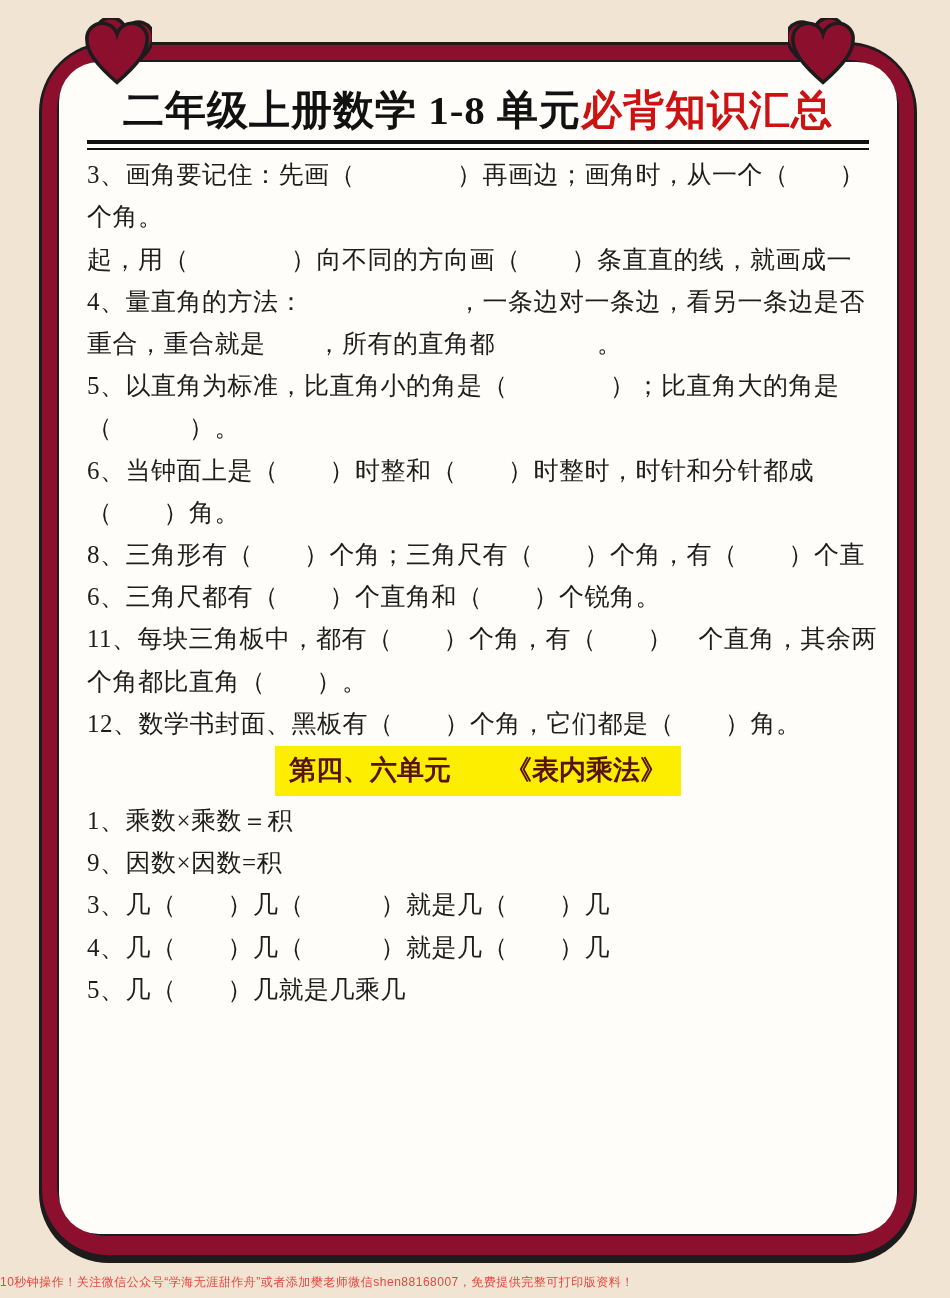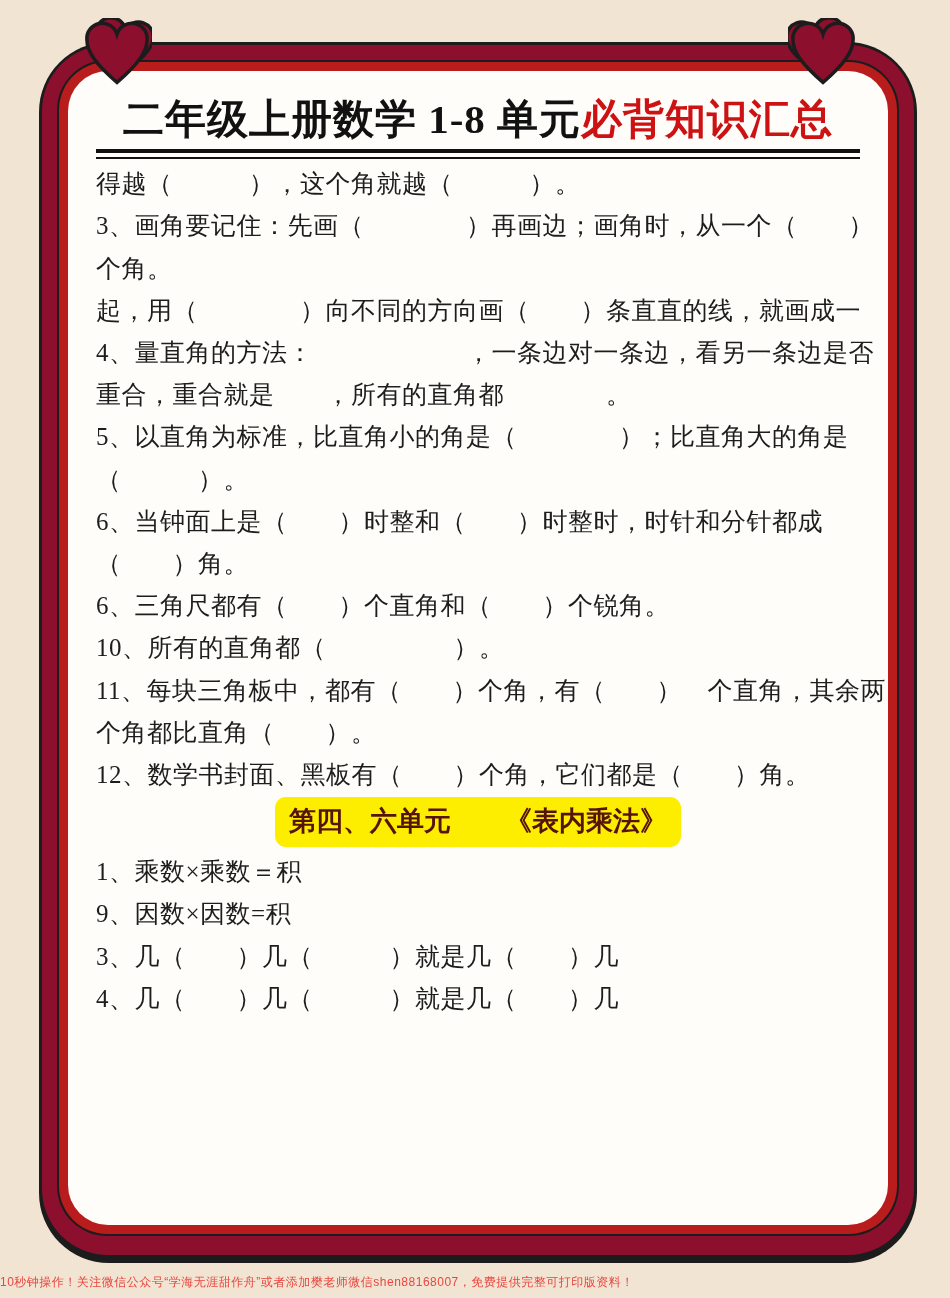--- a/index.html
+++ b/index.html
@@ -27,23 +27,22 @@
     padding: 15px 15px 19px 15px;
   }
   .f-black-inner {
     width: 100%; height: 100%;
     background: #1c1c1c;
     border-radius: 50px;
     padding: 2px;
   }
   .f-cream {
     width: 100%; height: 100%;
-    background: #b91c1c;
+    background: #8b5cf6;
     border-radius: 48px;
-    padding: 9px;
   }
   .panel {
     width: 100%; height: 100%;
     background: #fffdfa;
     border-radius: 40px;
     overflow: hidden;
     padding: 16px 28px 0 28px;
   }
 
   
@@ -92,21 +91,20 @@
     margin: 1px 0;
   }
   .section-header {
     display: inline-block;
     background: #fdee00;
     color: #551309;
     font-size: 27px;
     font-weight: bold;
     padding: 3px 14px 5px 14px;
     white-space: pre;
-    border-radius: 11px;
   }
 
   
   .footer-note {
     position: absolute;
     left: 0; bottom: 7px;
     width: 100%;
     font-size: 12px;
     color: #e8463e;
     font-family: "Liberation Sans", "DejaVu Sans", sans-serif;
@@ -119,46 +117,46 @@
 <div class="f-black-outer">
   <div class="f-maroon">
     <div class="f-black-inner">
       <div class="f-cream">
         <div class="panel">
 
           <div class="title"><span class="t-black">二年级上册数学 1-8 单元</span><span class="t-red">必背知识汇总</span></div>
           <div class="title-rule"></div>
 
           <div class="lines">
-              <div class="line">得越（　　　），这个角就越（　　　）。</div>
               <div class="line">3、画角要记住：先画（　　　　）再画边；画角时，从一个（　　）</div>
               <div class="line">个角。</div>
               <div class="line">起，用（　　　　）向不同的方向画（　　）条直直的线，就画成一</div>
               <div class="line">4、量直角的方法：　　　　　　，一条边对一条边，看另一条边是否</div>
               <div class="line">重合，重合就是　　，所有的直角都　　　　。</div>
               <div class="line">5、以直角为标准，比直角小的角是（　　　　）；比直角大的角是</div>
               <div class="line">（　　　）。</div>
               <div class="line">6、当钟面上是（　　）时整和（　　）时整时，时针和分针都成</div>
               <div class="line">（　　）角。</div>
+              <div class="line">8、三角形有（　　）个角；三角尺有（　　）个角，有（　　）个直</div>
               <div class="line">6、三角尺都有（　　）个直角和（　　）个锐角。</div>
-              <div class="line">10、所有的直角都（　　　　　）。</div>
               <div class="line">11、每块三角板中，都有（　　）个角，有（　　）　个直角，其余两</div>
               <div class="line">个角都比直角（　　）。</div>
               <div class="line">12、数学书封面、黑板有（　　）个角，它们都是（　　）角。</div>
             </div>
 
           <div class="section-header-wrap">
             <span class="section-header">第四、六单元　　《表内乘法》</span>
           </div>
 
           <div class="lines">
               <div class="line">1、乘数×乘数＝积</div>
               <div class="line">9、因数×因数=积</div>
               <div class="line">3、几（　　）几（　　　）就是几（　　）几</div>
               <div class="line">4、几（　　）几（　　　）就是几（　　）几</div>
+              <div class="line">5、几（　　）几就是几乘几</div>
             </div>
 
         </div>
       </div>
     </div>
   </div>
 </div>
 
 <svg class="heart heart-left" viewBox="0 0 100 100">
   <g transform="translate(8,-7) rotate(9 50 50)">

